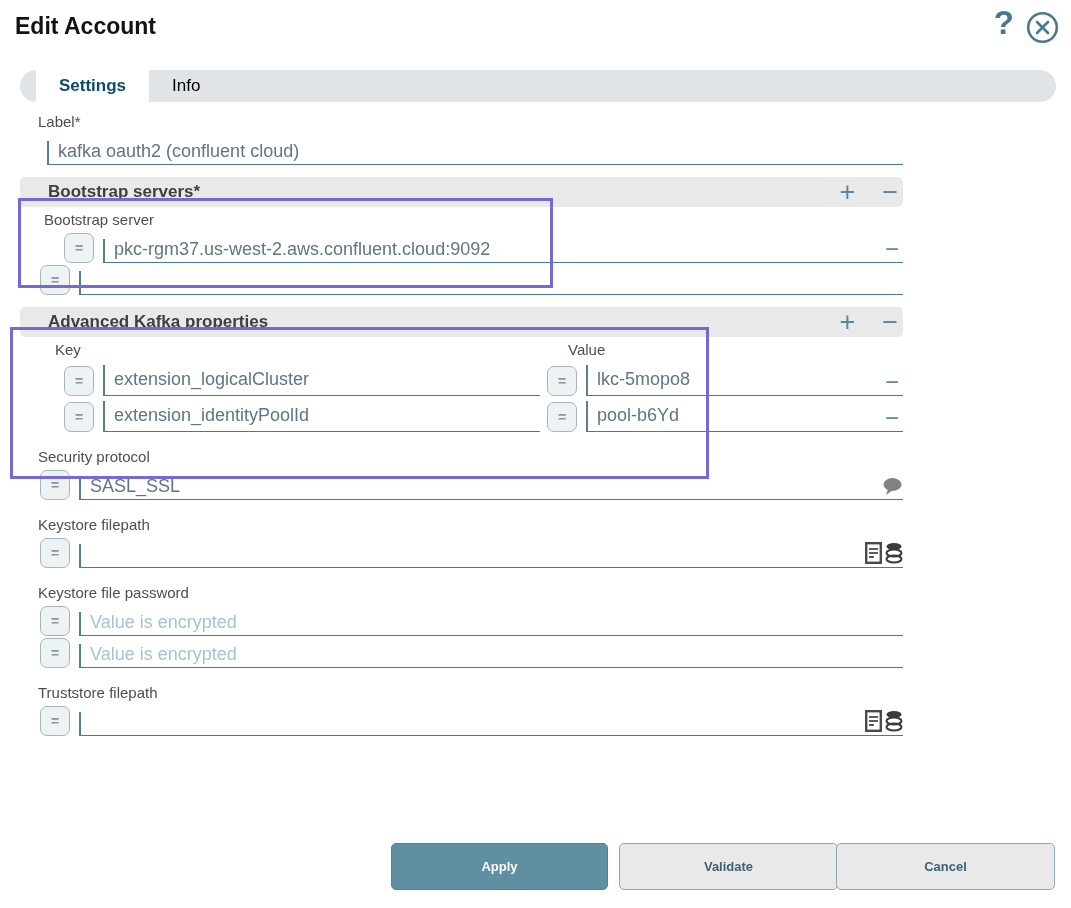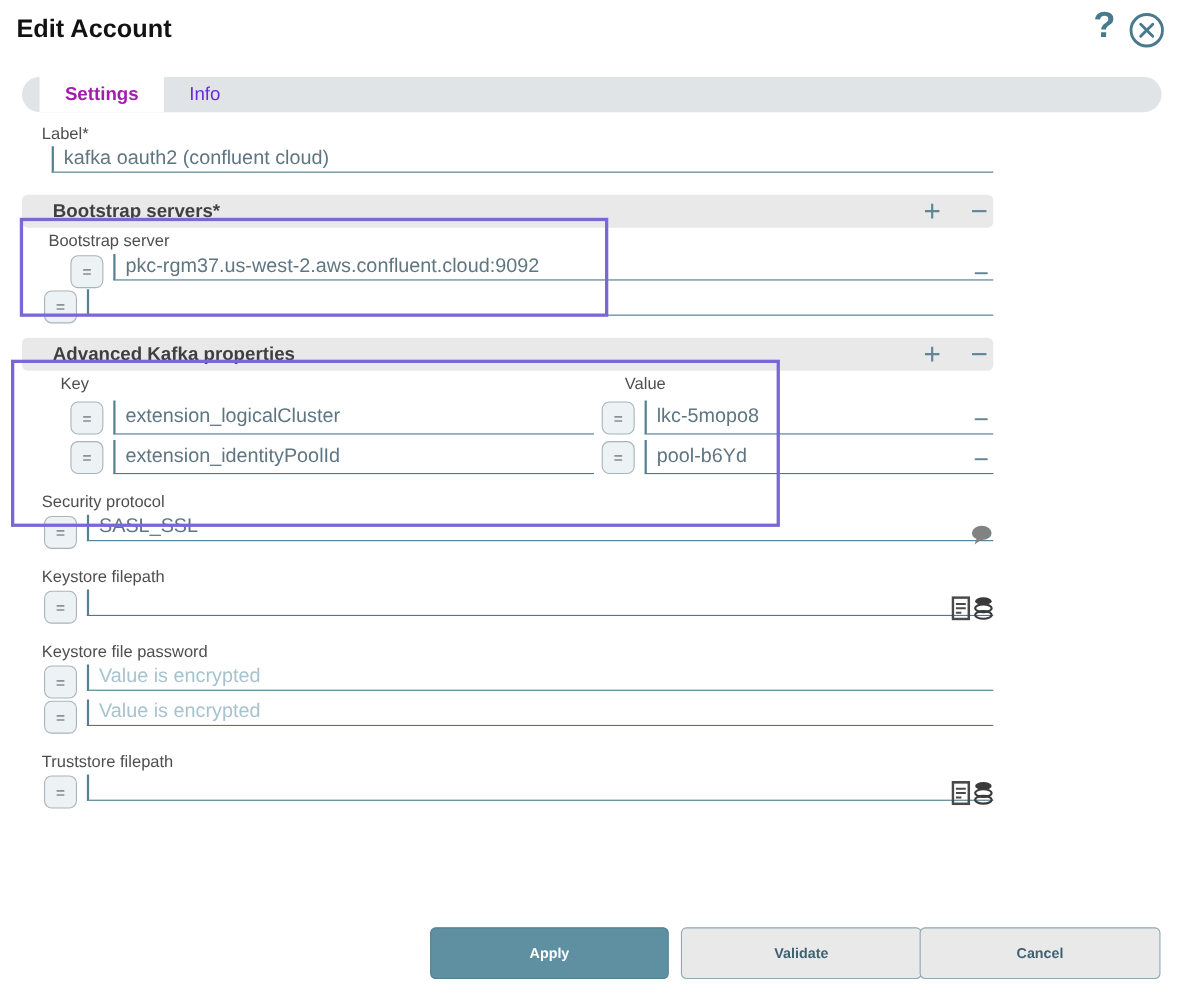--- a/index.html
+++ b/index.html
@@ -8,30 +8,30 @@
     font-family:"Liberation Sans", sans-serif;overflow:hidden;
   }
   
   .dlg-title{position:absolute;left:15px;top:13px;font-size:23px;font-weight:bold;color:#121212;}
   .help-btn{position:absolute;right:57px;top:6px;font-size:33px;font-weight:bold;color:#49798D;cursor:pointer;line-height:1;}
   .close-btn{position:absolute;right:12px;top:11px;width:33px;height:33px;cursor:pointer;}
   
   .tabbar{position:absolute;left:20px;top:70px;width:1036px;height:32px;background:#E1E4E6;
           border-radius:16px;display:flex;align-items:stretch;padding-left:16px;box-sizing:border-box;}
   .tab{display:flex;align-items:center;padding:0 23px;font-size:17px;cursor:pointer;}
-  .tab.active{background:#ffffff;font-weight:bold;color:#a21caf;}
-  .tab.inactive{color:#6d28d9;}
+  .tab.active{background:#ffffff;font-weight:bold;color:#0c4a6e;}
+  .tab.inactive{color:#000000;}
   
   .content{position:absolute;left:0;top:103px;width:936px;height:681px;
            padding:0 33px 0 20px;box-sizing:border-box;overflow:hidden;}
   .f-label{font-size:15px;color:#4E4E4E;height:17px;margin:0 0 3px 18px;}
   .f-label.mt10{margin-top:10px;}
   .f-label.mt16{margin-top:16px;}
   .f-label.ind{margin-left:24px;}
-  .irow{height:32px;margin-left:20px;display:flex;align-items:flex-start;position:relative;}
+  .irow{height:32px;margin-left:20px;display:flex;align-items:flex-end;position:relative;}
   .irow.noind{margin-left:18px;}
   .irow.ind{margin-left:44px;}
   .dragbtn{flex:0 0 30px;height:30px;margin-top:1px;background:#EDF2F4;border:1.5px solid #A9B4BA;
            border-radius:7px;color:#8A9399;font-size:14px;font-weight:bold;display:flex;
            align-items:center;justify-content:center;box-sizing:border-box;cursor:grab;}
   .ibox{flex:1;margin-left:9px;border-left:2px solid #54808F;border-bottom:1px solid #49798D;
         display:flex;align-items:center;}
   .ibox input{border:none;outline:none;background:transparent;width:100%;height:100%;
         font-size:18px;color:#5F7682;padding:0 0 2px 9px;font-family:"Liberation Sans", sans-serif;}
   .ibox input::placeholder{color:#A6C3CE;opacity:1;}

